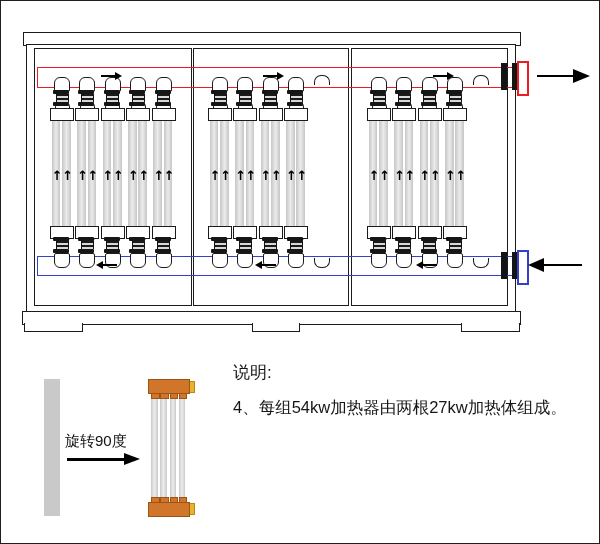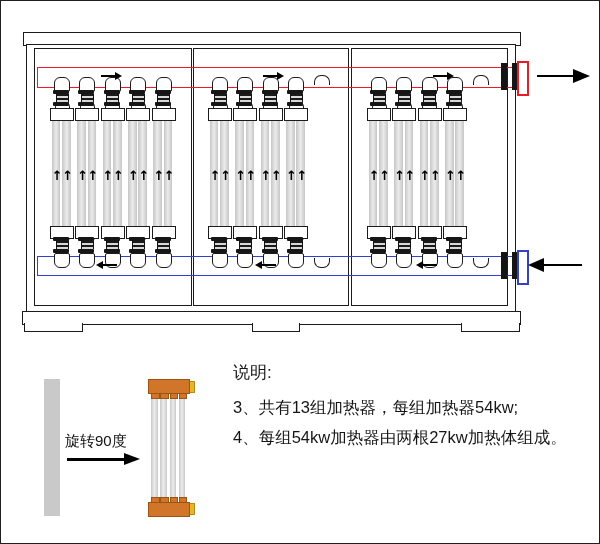--- a/index.html
+++ b/index.html
@@ -387,16 +387,15 @@
       <div class="mh-stub" style="left: 21.6px; top: 118px;"></div>
       <div class="mh-stub" style="left: 30.9px; top: 12px;"></div>
       <div class="mh-tube" style="left: 30.9px; top: 18px;"></div>
       <div class="mh-stub" style="left: 30.9px; top: 118px;"></div>
       <div class="mh-hdr" style="top: 123px;"></div>
       <div class="mh-tab" style="top: 124px;"></div>
     </div>
 
   <div class="notes">
     <div class="nt">说明:</div>
-    <div class="ni">3、共有13组加热器，每组加热器54kw;</div>
     <div class="ni">4、每组54kw加热器由两根27kw加热体组成。</div>
   </div>
 </div>
 
 </body></html>

